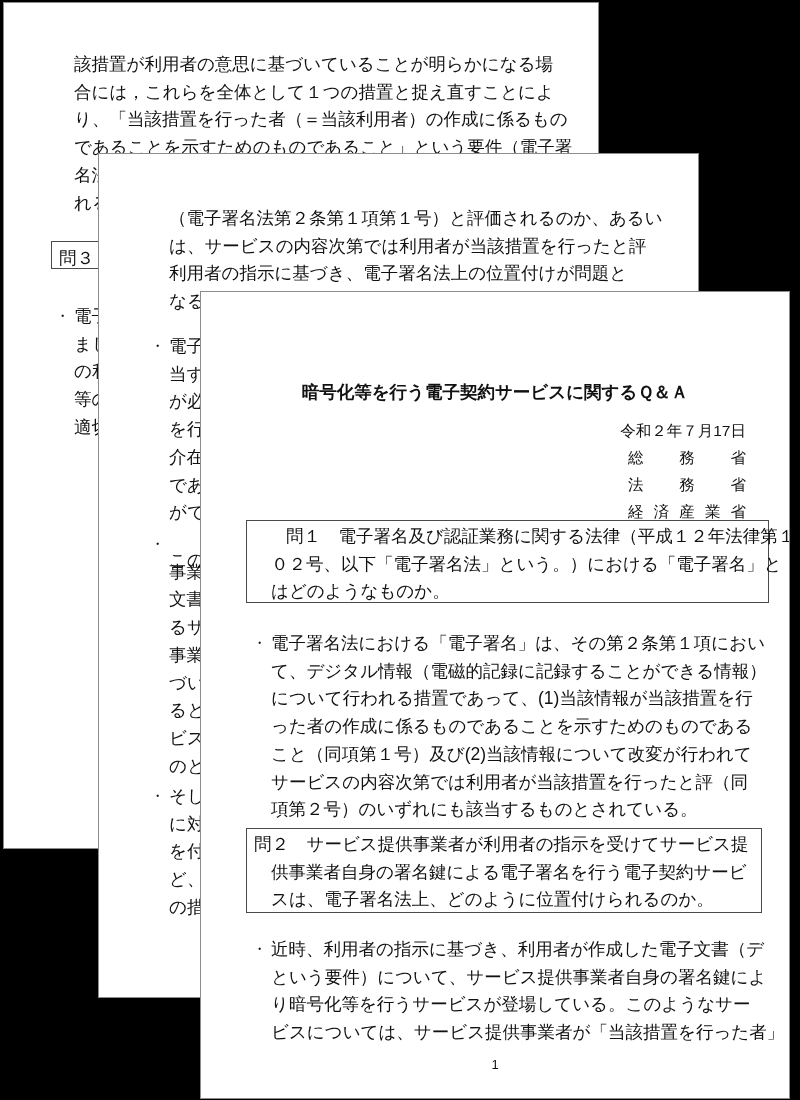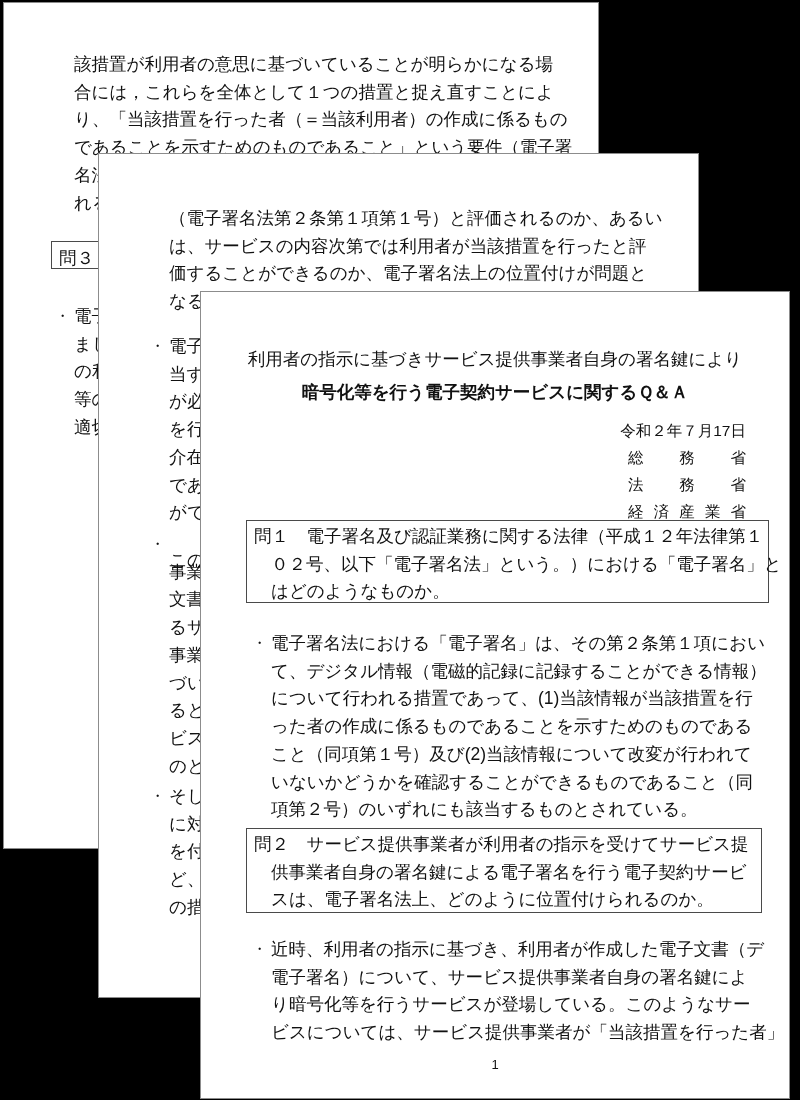--- a/index.html
+++ b/index.html
@@ -102,21 +102,21 @@
         <div class="text-line" style="top: 83.1px;">等の</div>
         <div class="text-line" style="top: 110.8px;">適切</div>
         <span class="bullet">・</span>
       </div>
   </div>
 
   <div class="page" id="page-middle">
     <div class="para" style="left:70px; top:54px;">
         <div class="text-line" style="top: 0px;">（電子署名法第２条第１項第１号）と評価されるのか、あるい</div>
         <div class="text-line" style="top: 27.7px;">は、サービスの内容次第では利用者が当該措置を行ったと評</div>
-        <div class="text-line" style="top: 55.4px;">価することができるのか、電子署名法上の位置付けが問題と</div>
+        <div class="text-line" style="top: 55.4px;">利用者の指示に基づき、電子署名法上の位置付けが問題と</div>
         <div class="text-line" style="top: 83.1px;">なる。</div>
       </div>
     <div class="para" style="left:70px; top:182px;">
         <div class="text-line" style="top: 0px;">電子</div>
         <div class="text-line" style="top: 27.7px;">当す</div>
         <div class="text-line" style="top: 55.4px;">が必</div>
         <div class="text-line" style="top: 83.1px;">を行</div>
         <div class="text-line" style="top: 110.8px;">介在</div>
         <div class="text-line" style="top: 138.5px;">であ</div>
         <div class="text-line" style="top: 166.2px;">がで</div>
@@ -138,21 +138,20 @@
         <div class="text-line" style="top: 0px;">そし</div>
         <div class="text-line" style="top: 27.7px;">に対</div>
         <div class="text-line" style="top: 55.4px;">を付</div>
         <div class="text-line" style="top: 83.1px;">ど、</div>
         <div class="text-line" style="top: 110.8px;">の措</div>
         <span class="bullet">・</span>
       </div>
   </div>
 
   <div class="page" id="page-front">
-    <div class="title-line" style="top:55px;">利用者の指示に基づきサービス提供事業者自身の署名鍵により</div>
     <div class="title-line" style="top:88px;font-weight:bold;">暗号化等を行う電子契約サービスに関するＱ＆Ａ</div>
 
     <div class="rline" style="top:129px;">令和２年７月17日</div>
     <div class="jline" style="top:156px;">
         <span>総</span>
         <span>務</span>
         <span>省</span>
       </div>
     <div class="jline" style="top:183px;">
         <span>法</span>
@@ -162,48 +161,48 @@
     <div class="jline" style="top:210px;">
         <span>経</span>
         <span>済</span>
         <span>産</span>
         <span>業</span>
         <span>省</span>
       </div>
 
     <div class="qbox" style="left:45px; top:228px; width:523px; height:83px;">
       <div class="inner">
-          <div class="text-line" style="top: 0px;">問１　電子署名及び認証業務に関する法律（平成１２年法律第１</div>
+          <div class="text-line" style="top: 0px; margin-left: 32px;">問１　電子署名及び認証業務に関する法律（平成１２年法律第１</div>
           <div class="text-line" style="top: 27.7px;">０２号、以下「電子署名法」という。）における「電子署名」と</div>
           <div class="text-line" style="top: 55.4px;">はどのようなものか。</div>
         </div>
     </div>
 
     <div class="para" style="left:70px; top:341px;">
         <div class="text-line" style="top: 0px;">電子署名法における「電子署名」は、その第２条第１項におい</div>
         <div class="text-line" style="top: 27.7px;">て、デジタル情報（電磁的記録に記録することができる情報）</div>
         <div class="text-line" style="top: 55.4px;">について行われる措置であって、(1)当該情報が当該措置を行</div>
         <div class="text-line" style="top: 83.1px;">った者の作成に係るものであることを示すためのものである</div>
         <div class="text-line" style="top: 110.8px;">こと（同項第１号）及び(2)当該情報について改変が行われて</div>
-        <div class="text-line" style="top: 138.5px;">いないかどうかを確認することができるものであること（同</div>
+        <div class="text-line" style="top: 138.5px;">サービスの内容次第では利用者が当該措置を行ったと評（同</div>
         <div class="text-line" style="top: 166.2px;">項第２号）のいずれにも該当するものとされている。</div>
         <span class="bullet">・</span>
       </div>
 
     <div class="qbox" style="left:45px; top:536px; width:516px; height:85px;">
       <div class="inner">
           <div class="text-line" style="top: 0px;">問２　サービス提供事業者が利用者の指示を受けてサービス提</div>
           <div class="text-line" style="top: 27.7px;">供事業者自身の署名鍵による電子署名を行う電子契約サービ</div>
           <div class="text-line" style="top: 55.4px;">スは、電子署名法上、どのように位置付けられるのか。</div>
         </div>
     </div>
 
     <div class="para" style="left:70px; top:647px;">
         <div class="text-line" style="top: 0px;">近時、利用者の指示に基づき、利用者が作成した電子文書（デ</div>
-        <div class="text-line" style="top: 27.7px;">電子署名）について、サービス提供事業者自身の署名鍵によ</div>
+        <div class="text-line" style="top: 27.7px;">という要件）について、サービス提供事業者自身の署名鍵によ</div>
         <div class="text-line" style="top: 55.4px;">り暗号化等を行うサービスが登場している。このようなサー</div>
         <div class="text-line" style="top: 83.1px;">ビスについては、サービス提供事業者が「当該措置を行った者」</div>
         <span class="bullet">・</span>
       </div>
 
     <div class="page-num" style="top:765px;">1</div>
   </div>
 
 </div>
 

